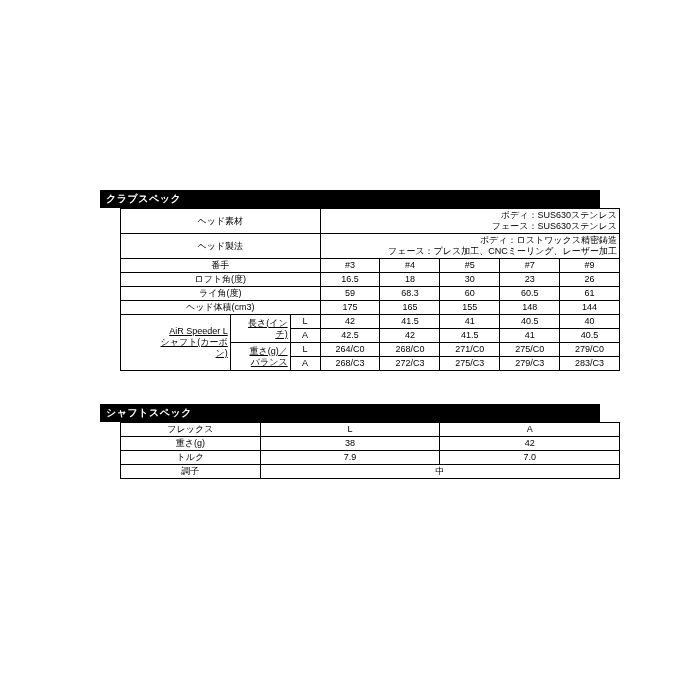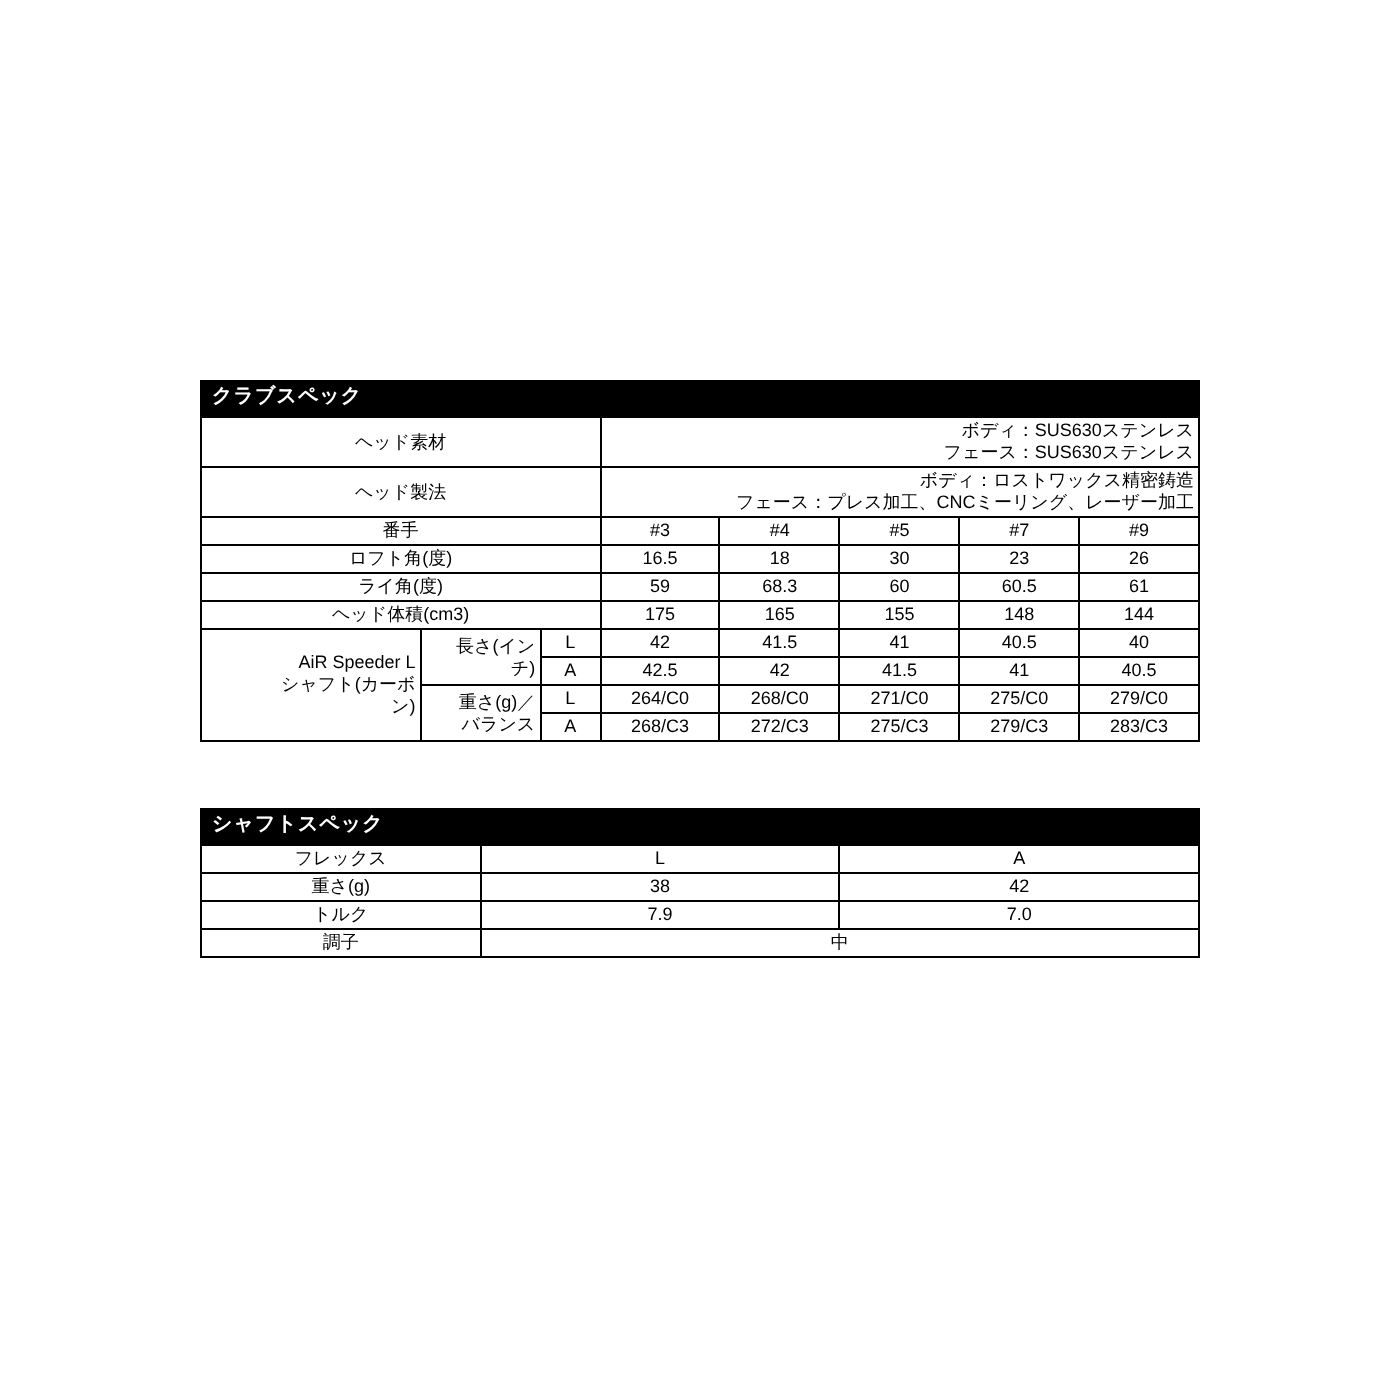--- a/index.html
+++ b/index.html
@@ -33,39 +33,41 @@
     line-height: 12px;
     letter-spacing: 0.5px;
   }
 
   table.spec {
     border-collapse: collapse;
     width: 100%;
     table-layout: fixed;
     border: 1px solid #000000;
     border-top: none;
+    margin-left: 20px;
   }
   table.spec td {
     border: 1px solid #000000;
     font-size: 9px;
     line-height: 11px;
     text-align: center;
     vertical-align: middle;
     padding: 1px 2px;
     color: #000000;
     background: #ffffff;
     word-break: break-all;
   }
   td.label {
     font-weight: normal;
     background: #ffffff;
   }
   td.tight {
     font-size: 8px;
     line-height: 10px;
+    text-decoration: underline;
   }
   .two-line {
     display: block;
     text-align: right;
   }
 </style>
 </head>
 <body>
 
 <div id="page">

